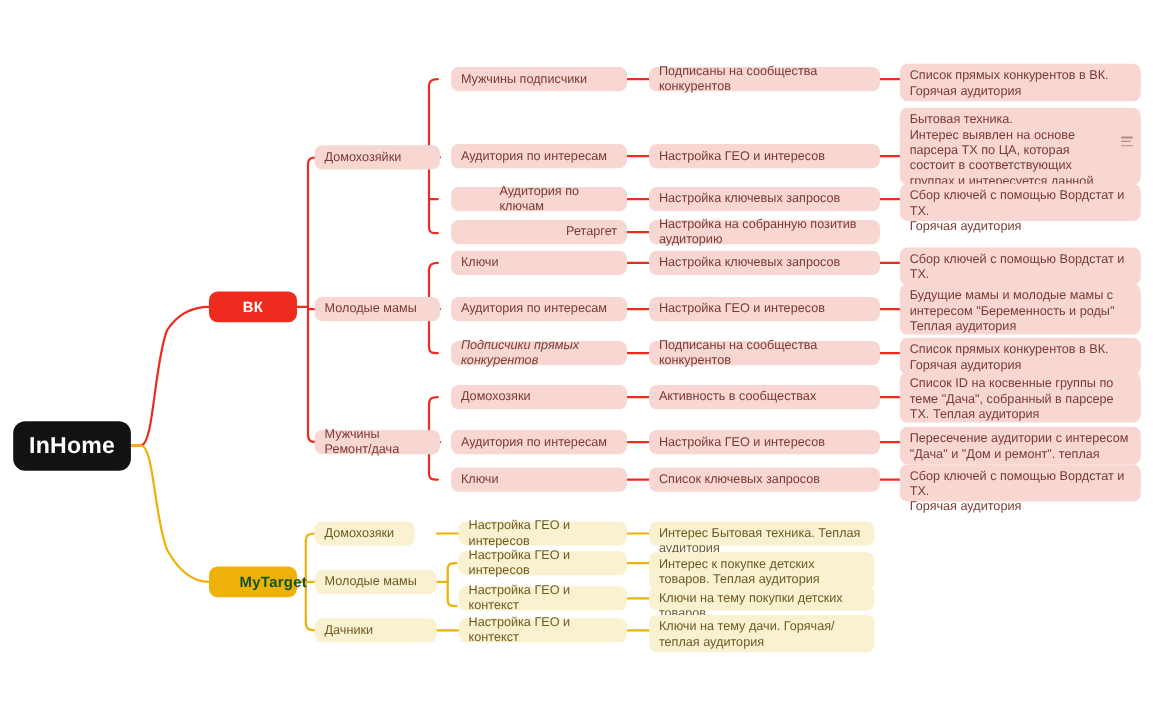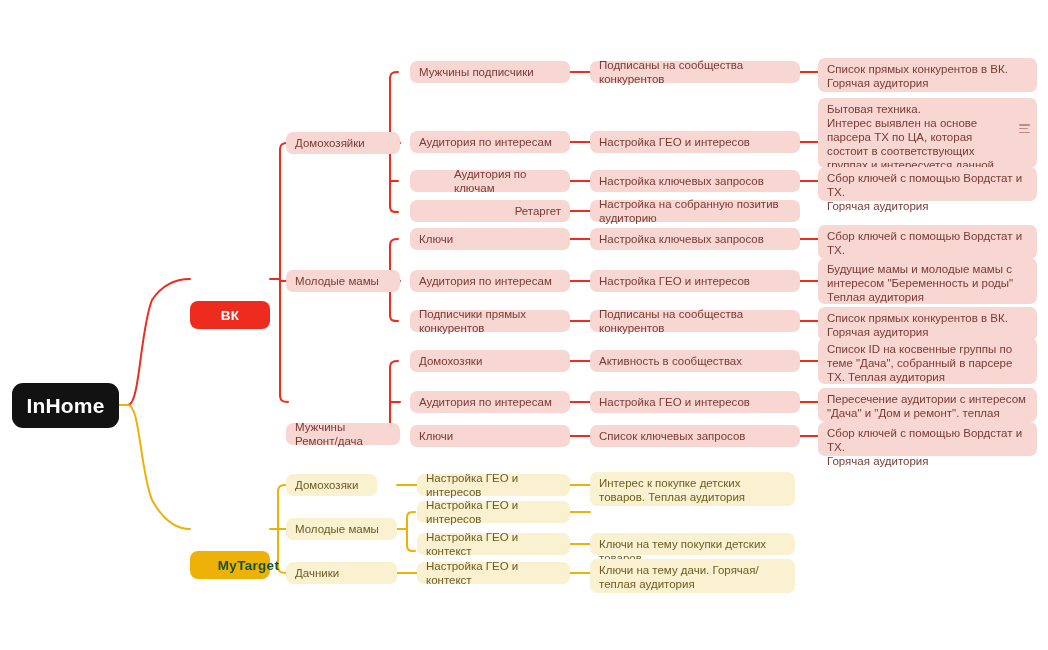--- a/index.html
+++ b/index.html
@@ -36,21 +36,20 @@
     letter-spacing:.2px;
   }
 
   
   .brand{
     font-size:13.5px;
     font-weight:bold;
     justify-content:center;
     border-radius:8px;
     letter-spacing:.3px;
-    margin-top:36px;
   }
   .brand.vk{background:#ED2B1F;color:#ffffff;}
   .brand.mt{background:#EDB108;color:#14532d;padding-left:37px;}
 
   
   .pink{
     background:#F8D6D1;
     color:#7a3b34;
     font-size:11.5px;
     padding:4px 9px;
@@ -167,21 +166,21 @@
   <div class="node brand mt" style="left:190px;top:515px;width:80px;height:28px;">
     <span>MyTarget</span>
   </div>
 
   <div class="node pink" style="left:286px;top:132px;width:114px;height:22px;">
     <span>Домохозяйки</span>
   </div>
   <div class="node pink" style="left:286px;top:270px;width:114px;height:22px;">
     <span>Молодые мамы</span>
   </div>
-  <div class="node pink" style="left:286px;top:391px;width:114px;height:22px;margin-top:32px;">
+  <div class="node pink" style="left:286px;top:391px;width:114px;height:22px;">
     <span>Мужчины Ремонт/дача</span>
   </div>
 
   <div class="node pink" style="left:410px;top:61px;width:160px;height:22px;">
     <span>Мужчины подписчики</span>
   </div>
   <div class="node pink" style="left:410px;top:131px;width:160px;height:22px;">
     <span>Аудитория по интересам</span>
   </div>
   <div class="node pink" style="left:410px;top:170px;width:160px;height:22px;padding-left:44px;">
@@ -190,21 +189,21 @@
   <div class="node pink" style="left:410px;top:200px;width:160px;height:22px;justify-content:flex-end;">
     <span>Ретаргет</span>
   </div>
 
   <div class="node pink" style="left:410px;top:228px;width:160px;height:22px;">
     <span>Ключи</span>
   </div>
   <div class="node pink" style="left:410px;top:270px;width:160px;height:22px;">
     <span>Аудитория по интересам</span>
   </div>
-  <div class="node pink" style="left:410px;top:310px;width:160px;height:22px;">
+  <div class="node pink" style="left:410px;top:310px;width:160px;height:22px;font-style:italic;">
     <span>Подписчики прямых конкурентов</span>
   </div>
 
   <div class="node pink" style="left:410px;top:350px;width:160px;height:22px;">
     <span>Домохозяки</span>
   </div>
   <div class="node pink" style="left:410px;top:391px;width:160px;height:22px;">
     <span>Аудитория по интересам</span>
   </div>
   <div class="node pink" style="left:410px;top:425px;width:160px;height:22px;">
@@ -306,21 +305,21 @@
   <div class="node cream" style="left:417px;top:533px;width:153px;height:22px;">
     <span>Настройка ГЕО и контекст</span>
   </div>
   <div class="node cream" style="left:417px;top:562px;width:153px;height:22px;">
     <span>Настройка ГЕО и контекст</span>
   </div>
 
   <div class="node cream multiline" style="left:590px;top:474px;width:205px;height:22px;">
     <span>Интерес Бытовая техника. Теплая аудитория</span>
   </div>
-  <div class="node cream multiline" style="left:590px;top:472px;width:205px;height:34px;">
+  <div class="node cream multiline" style="left:590px;top:502px;width:205px;height:34px;">
     <span>Интерес к покупке детских товаров. Теплая аудитория</span>
   </div>
   <div class="node cream multiline" style="left:590px;top:533px;width:205px;height:22px;">
     <span>Ключи на тему покупки детских товаров</span>
   </div>
   <div class="node cream multiline" style="left:590px;top:559px;width:205px;height:34px;">
     <span>Ключи на тему дачи. Горячая/теплая аудитория</span>
   </div>
 
 </div>

